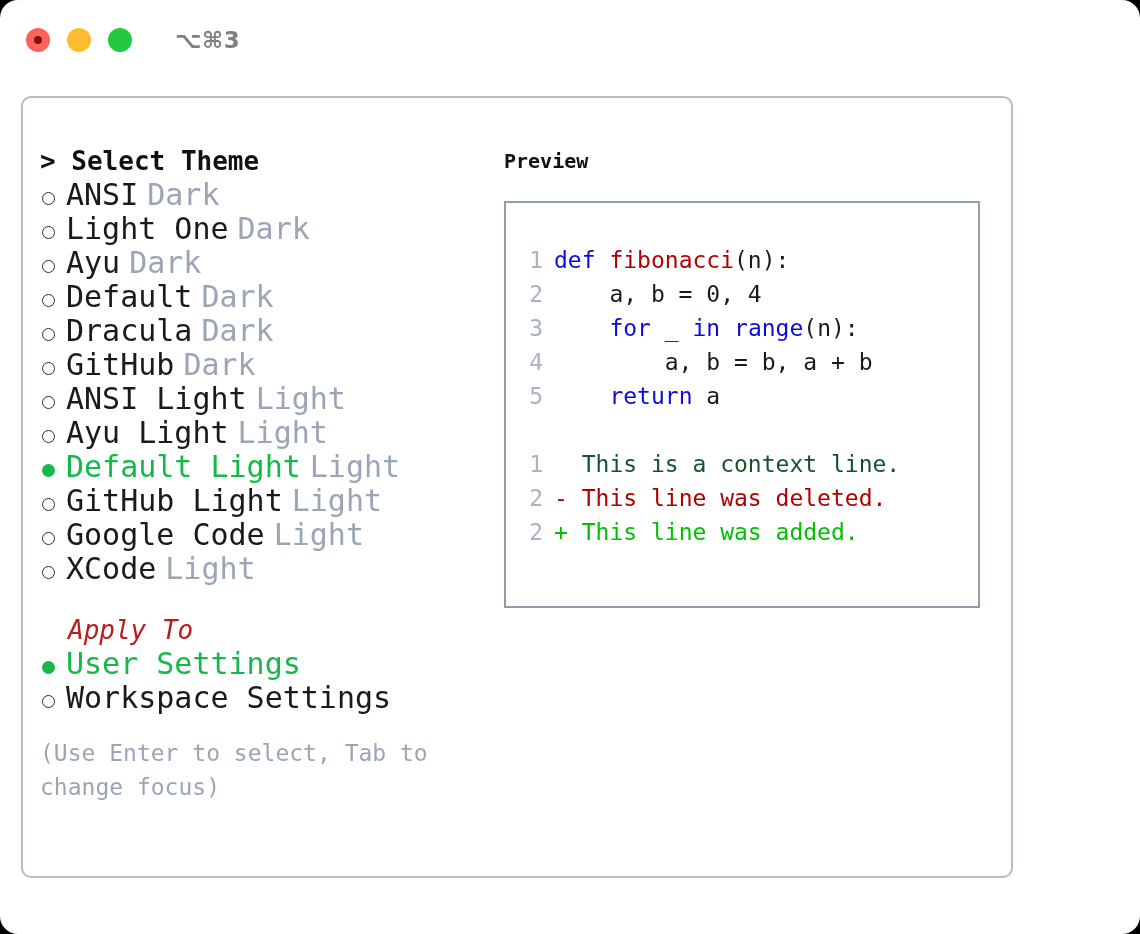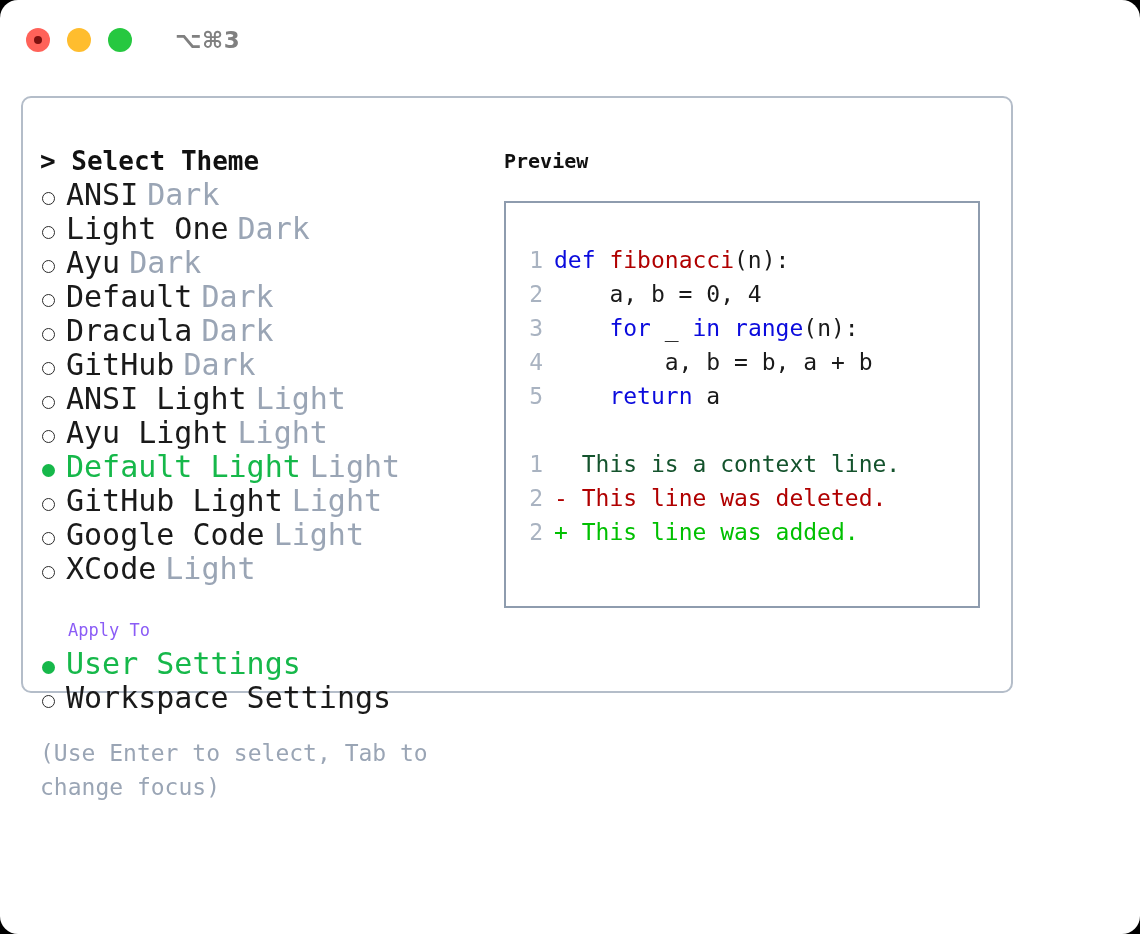--- a/index.html
+++ b/index.html
@@ -61,21 +61,21 @@
     letter-spacing: 0.5px;
     font-family: "DejaVu Sans", sans-serif;
   }
 
   
   .panel {
     position: absolute;
     left: 21px;
     top: 96px;
     width: 992px;
-    height: 597px;
+    height: 782px;
     border: 2px solid #b4bdc9;
     border-radius: 10px;
     box-sizing: border-box;
     background: #ffffff;
   }
 
   .columns {
     display: flex;
     height: 100%;
   }
@@ -133,25 +133,26 @@
   .row.selected .name { color: #16b84a; }
   .row .variant {
     color: #9aa5b5;
     margin-left: 9px;
   }
 
   .spacer-24 { height: 27px; }
   .spacer-14 { height: 21px; }
 
   .apply-header {
-    font-size: 17px;
-    color: #8b5cf6;
+    font-size: 26px;
+    color: #b91c1c;
     line-height: 34px;
     padding-left: 28px;
     white-space: pre;
+    font-style: italic;
   }
 
   .hint {
     font-size: 23px;
     color: #9aa5b5;
     line-height: 34px;
     width: 400px;
     white-space: normal;
   }
 

